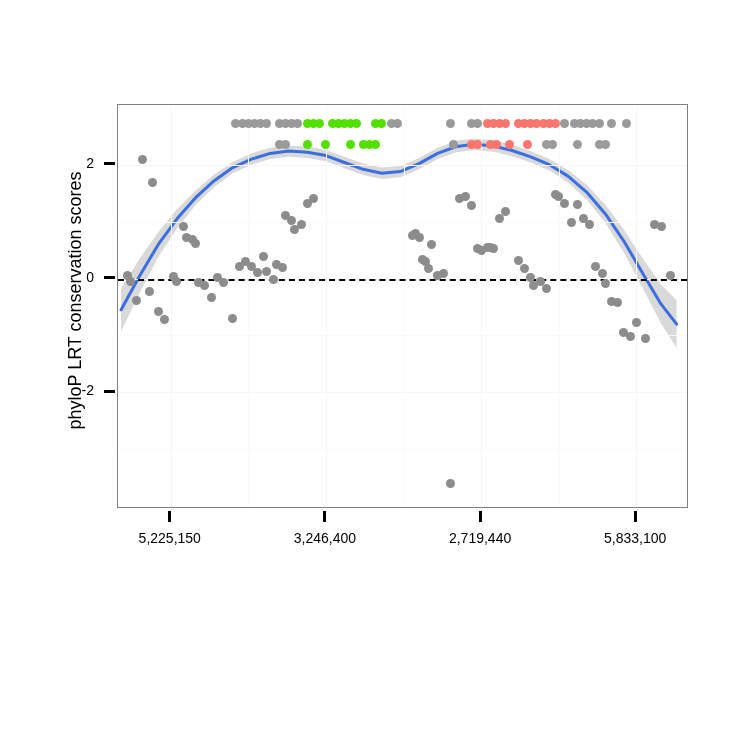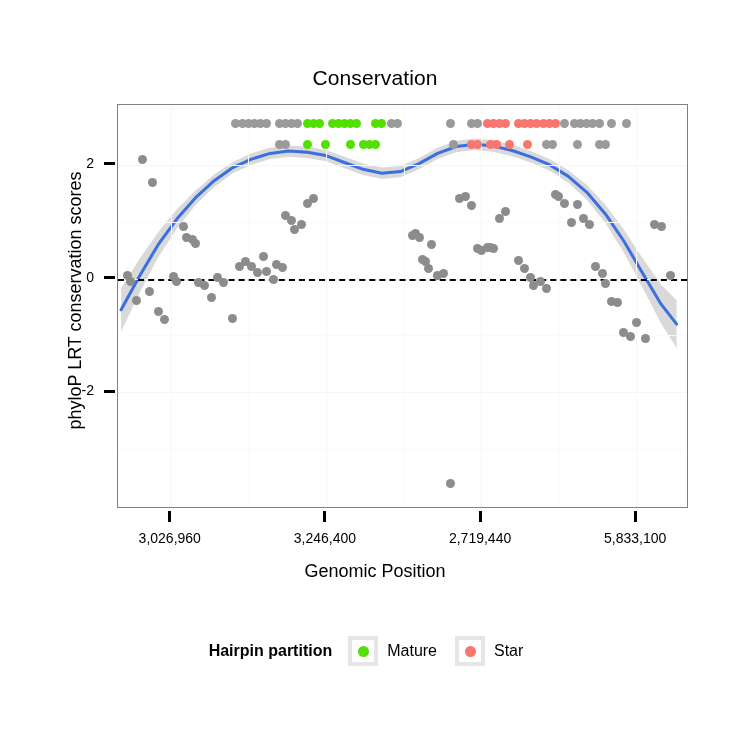--- a/index.html
+++ b/index.html
@@ -74,21 +74,20 @@
     box-sizing:border-box;display:flex;align-items:center;justify-content:center;
   }
   .legend-dot{width:11px;height:11px;border-radius:50%;}
   .legend-label{margin:0 18px 0 9px;font-size:16px;color:#000;}
 </style>
 </head>
 <body>
 
 <div id="root">
 
-  <div class="chart-title">Conservation</div>
 
   <div class="y-axis-title">phyloP LRT conservation scores</div>
 
   <div class="panel">
     <div class="panel-inner" id="panel-inner">
       <svg class="overlay" id="overlay" viewBox="0 0 571 404" preserveAspectRatio="none">
           <polygon points="3.1,183.2 21.7,153.6 40.3,126.9 59.0,104.1 77.6,85.4 96.2,69.4 114.8,56.9 133.4,48.4 152.1,42.7 170.7,40.4 189.3,41.5 207.9,45.0 226.5,51.8 245.2,58.6 263.8,62.6 282.4,60.9 301.0,52.9 319.6,42.7 338.3,35.8 356.9,33.6 375.5,35.3 394.1,39.8 412.7,46.1 431.4,54.1 450.0,64.9 468.6,79.7 487.2,99.6 505.8,124.6 524.5,153.1 543.1,179.8 558.6,195.2 558.6,243.0 543.1,218.5 524.5,182.7 505.8,147.4 487.2,117.8 468.6,94.5 450.0,77.4 431.4,65.4 412.7,57.5 394.1,51.2 375.5,46.7 356.9,45.0 338.3,47.2 319.6,54.1 301.0,64.3 282.4,72.3 263.8,74.0 245.2,70.0 226.5,63.2 207.9,56.3 189.3,52.9 170.7,51.8 152.1,54.1 133.4,59.7 114.8,68.3 96.2,81.9 77.6,100.1 59.0,123.5 40.3,151.9 21.7,187.8 3.1,226.5" fill="#d9d9d9"></polygon>
           <polyline points="3.1,204.8 21.7,170.7 40.3,139.4 59.0,113.8 77.6,92.7 96.2,75.7 114.8,62.6 133.4,54.1 152.1,48.4 170.7,46.1 189.3,47.2 207.9,50.6 226.5,57.5 245.2,64.3 263.8,68.3 282.4,66.6 301.0,58.6 319.6,48.4 338.3,41.5 356.9,39.3 375.5,41.0 394.1,45.5 412.7,51.8 431.4,59.7 450.0,71.1 468.6,87.1 487.2,108.7 505.8,136.0 524.5,167.9 543.1,199.2 558.6,219.1" fill="none" stroke="#3b6fe0" stroke-width="3" stroke-linejoin="round" stroke-linecap="round"></polyline>
         </svg>
     <div class="grid-major gh" style="top:59.746478873239425px"></div>
@@ -248,44 +247,30 @@
         <div class="ann grey" style="left: 428.25px; top: 39.262px;"></div>
         <div class="ann grey" style="left: 434.457px; top: 39.262px;"></div>
         <div class="ann grey" style="left: 459.283px; top: 39.262px;"></div>
         <div class="ann grey" style="left: 481.005px; top: 39.262px;"></div>
         <div class="ann grey" style="left: 487.212px; top: 39.262px;"></div>
       </div>
   </div>
 
   <div id="axes">
       <div class="tick-x" style="left: 169.755px; top: 511px;"></div>
-      <div class="xlab" style="left: 169.755px;">3,026,960</div>
+      <div class="xlab" style="left: 169.755px;">5,225,150</div>
       <div class="tick-x" style="left: 324.918px; top: 511px;"></div>
       <div class="xlab" style="left: 324.918px;">3,246,400</div>
       <div class="tick-x" style="left: 480.082px; top: 511px;"></div>
       <div class="xlab" style="left: 480.082px;">2,719,440</div>
       <div class="tick-x" style="left: 635.245px; top: 511px;"></div>
       <div class="xlab" style="left: 635.245px;">5,833,100</div>
       <div class="tick-y" style="left: 104px; top: 163.746px;"></div>
       <div class="ylab" style="top: 163.746px;">2</div>
       <div class="tick-y" style="left: 104px; top: 277.549px;"></div>
       <div class="ylab" style="top: 277.549px;">0</div>
       <div class="tick-y" style="left: 104px; top: 391.352px;"></div>
       <div class="ylab" style="top: 391.352px;">-2</div>
     </div>
 
-  <div class="x-axis-title">Genomic Position</div>
-
-  <div class="legend">
-    <span class="legend-title">Hairpin partition</span>
-    <div id="legend-items" style="display:flex;align-items:center;">
-        <div class="legend-key">
-          <div class="legend-dot" style="background: rgb(81, 224, 0);"></div>
-        </div>
-        <span class="legend-label">Mature</span>
-        <div class="legend-key">
-          <div class="legend-dot" style="background: rgb(248, 118, 109);"></div>
-        </div>
-        <span class="legend-label">Star</span>
-      </div>
-  </div>
+
 
 </div>
 
 </body></html>

